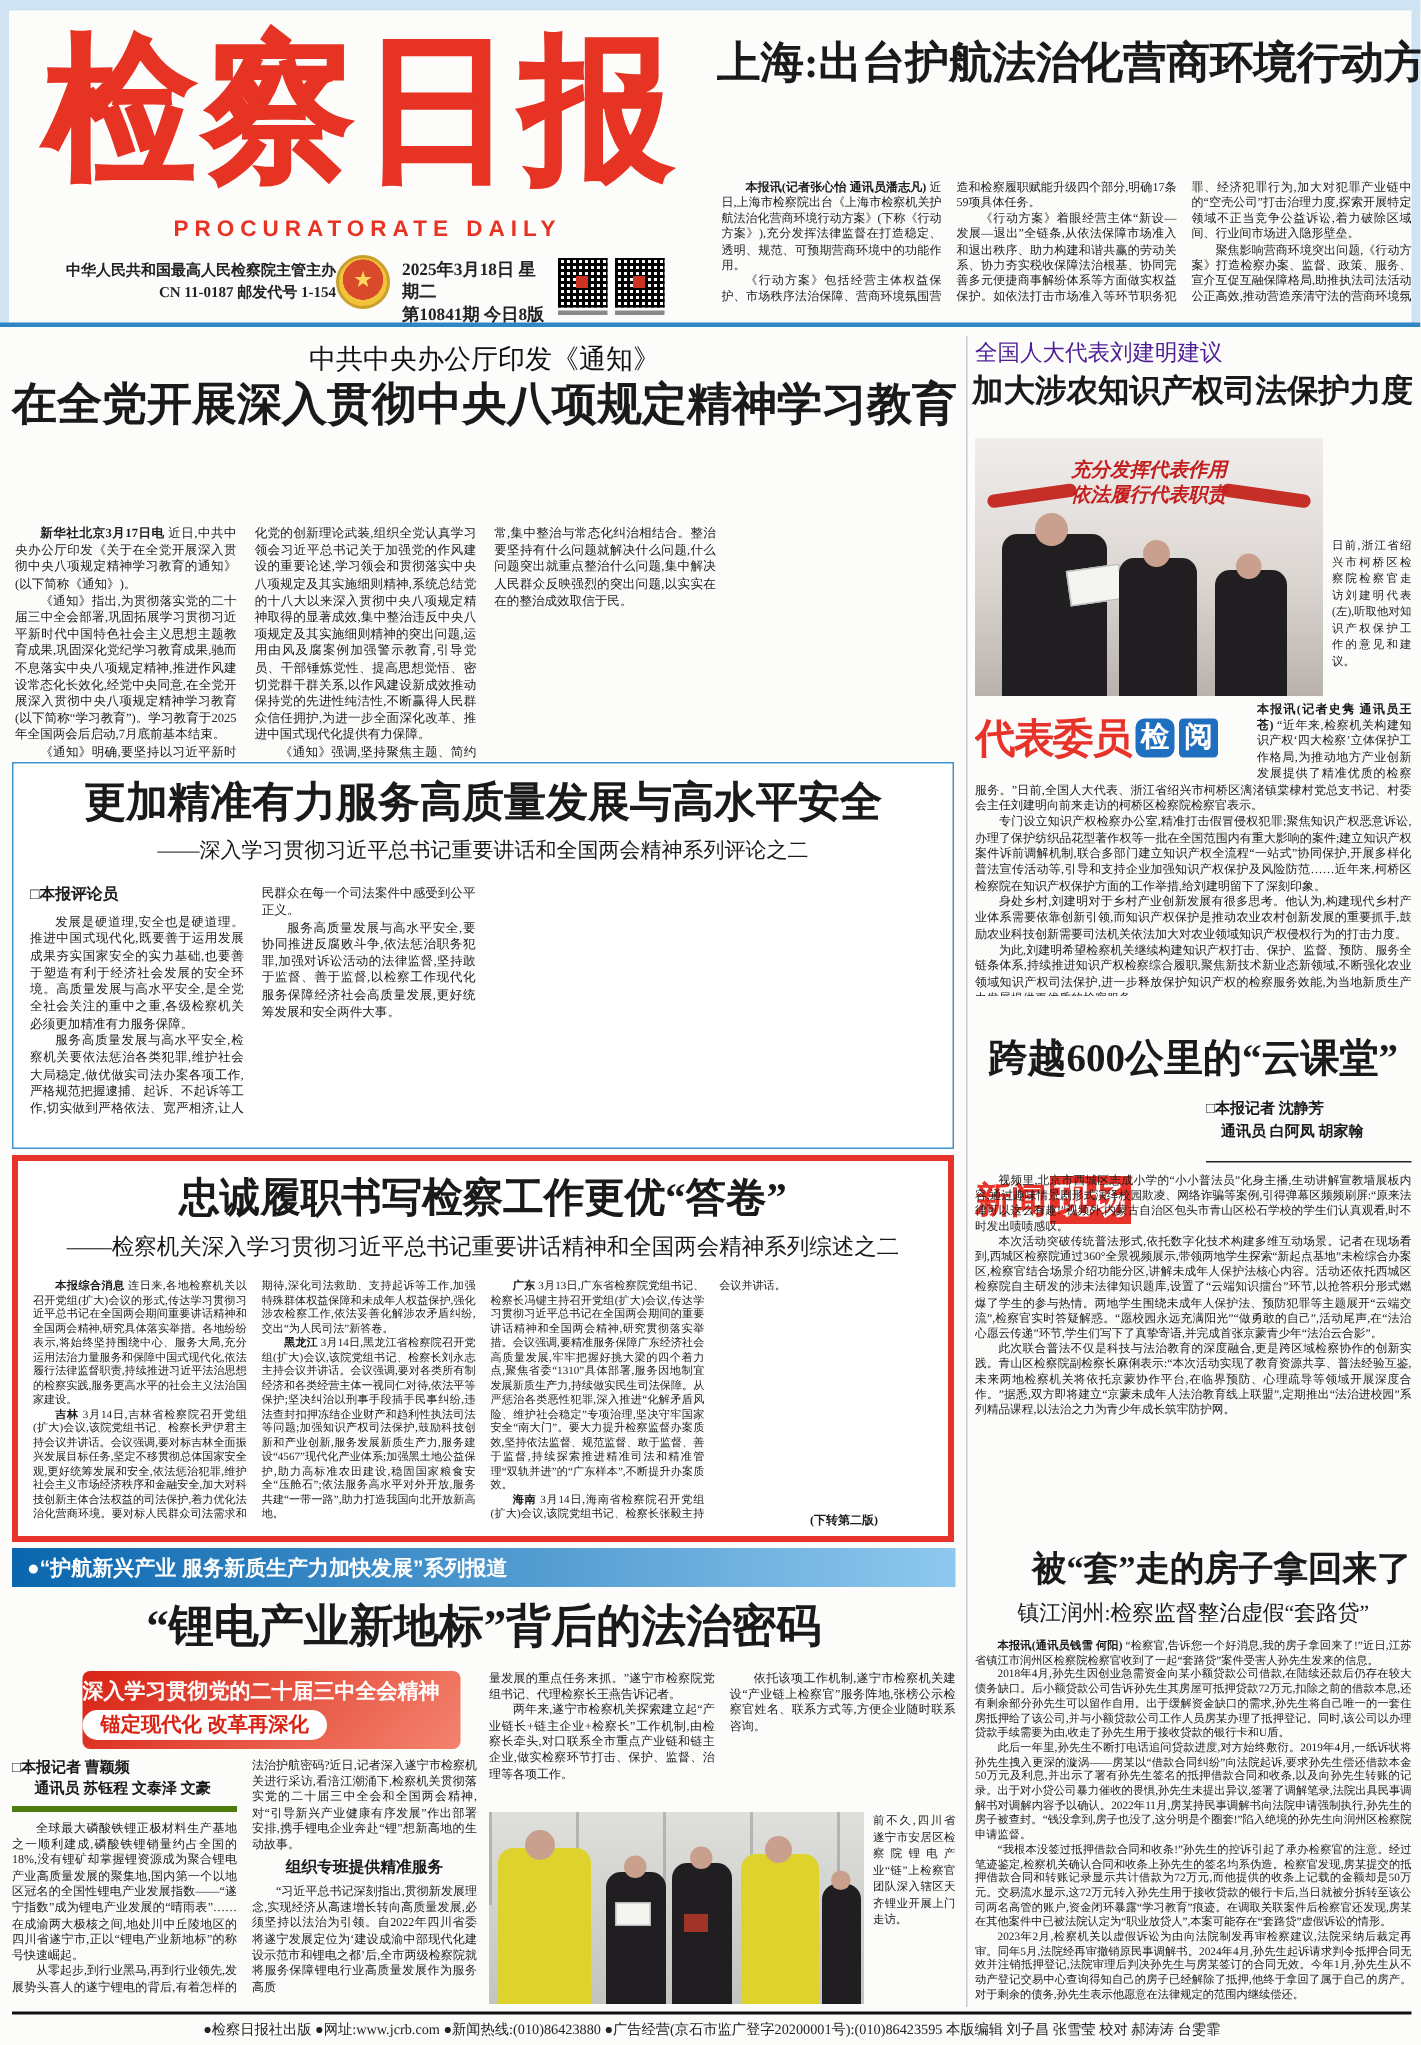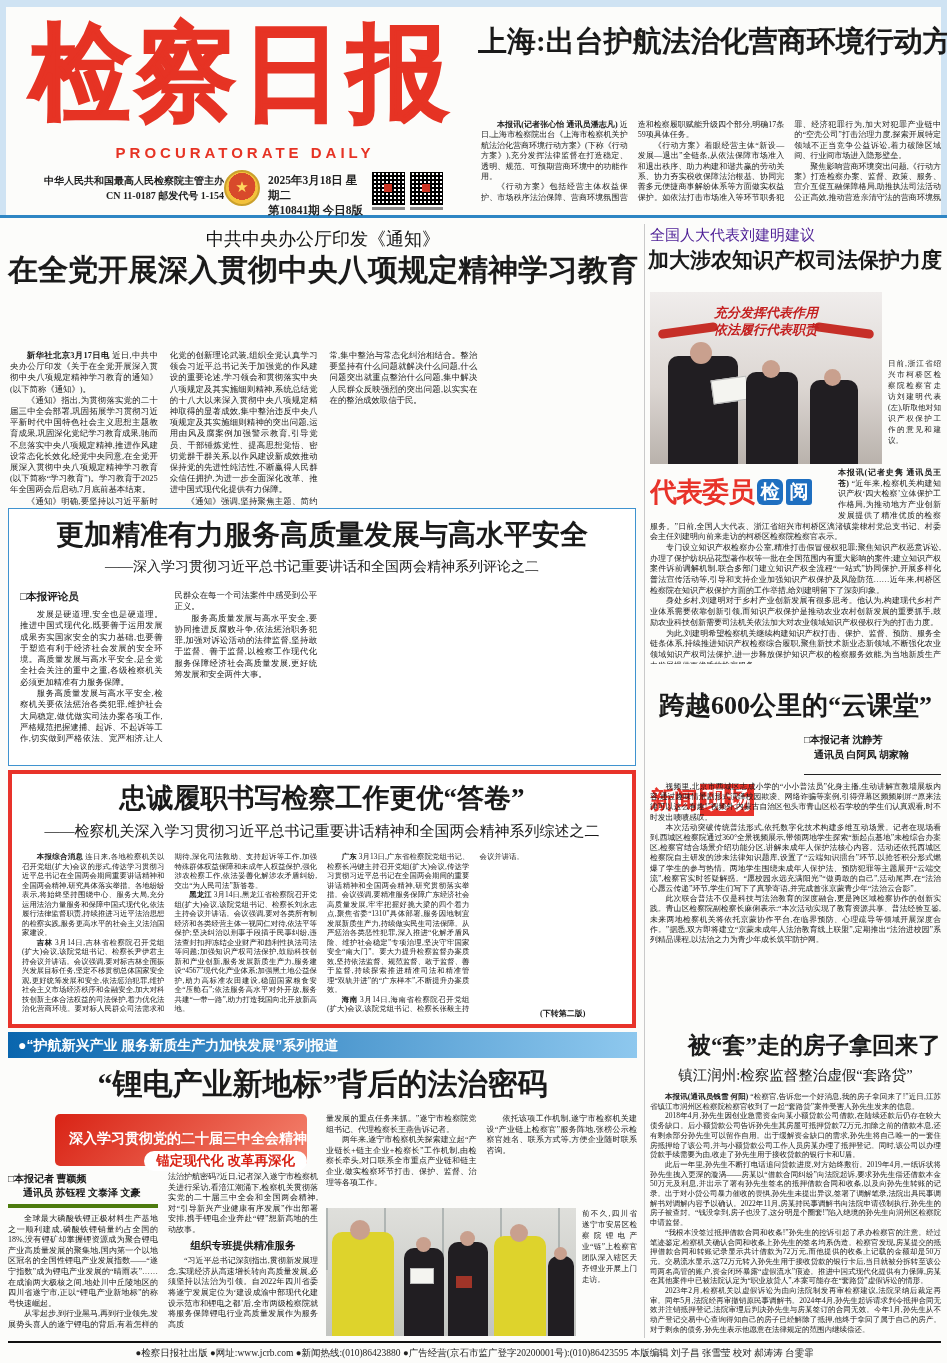--- a/index.html
+++ b/index.html
@@ -52,22 +52,22 @@
   #rb-head{left:8px;top:780px;width:628px;text-align:center;font-size:27px;font-weight:bold;}
   #rb-sub{left:8px;top:822px;width:628px;text-align:center;font-size:15px;}
   #rb-body{left:22px;top:852px;width:600px;height:162px;columns:4;column-gap:10px;font-size:7.4px;line-height:9.5px;}
   #rb-jump{right:320px;top:1010px;font-size:8px;font-weight:bold;}
   
   #series-banner{left:8px;top:1032px;width:629px;height:26px;line-height:26px;padding-left:10px;box-sizing:border-box;
                  background:linear-gradient(90deg,#0a66ae,#8ec8ee);color:#fff;font-size:14px;font-weight:bold;
                  font-family:"Liberation Sans","DejaVu Sans",sans-serif;}
   
   #li-head{left:8px;top:1064px;width:629px;text-align:center;font-size:30px;font-weight:bold;}
-  #li-banner{left:55px;top:1114px;width:252px;height:52px;border-radius:5px;text-align:right;
-             background:linear-gradient(135deg,#d92315,#f4846f);box-sizing:border-box;padding-top:16px;}
+  #li-banner{left:55px;top:1114px;width:252px;height:52px;border-radius:5px;text-align:left;
+             background:linear-gradient(135deg,#d92315,#f4846f);box-sizing:border-box;padding-top:5px;}
   #li-banner .l1{color:#fff;font-weight:bold;font-size:14px;font-family:"Liberation Sans","DejaVu Sans",sans-serif;}
   #li-banner .l2{display:inline-block;margin-top:3px;background:#fff;color:#d92315;font-weight:bold;font-size:13.5px;
                  padding:1px 12px;border-radius:11px;font-family:"Liberation Sans","DejaVu Sans",sans-serif;}
   #li-colsL{left:8px;top:1172px;width:310px;height:164px;columns:2;column-gap:10px;font-size:8px;line-height:10.6px;}
   #li-colsR{left:326px;top:1114px;width:311px;height:92px;columns:2;column-gap:10px;font-size:8px;line-height:10.6px;}
   .byline-block{border-bottom:4px solid #4d7c0f;padding-bottom:4px;margin-bottom:6px;}
   .byline-block div{font-size:10px;font-weight:bold;line-height:14px;text-indent:0;}
   .inline-subhead{text-align:center;font-weight:bold;font-size:10.5px;text-indent:0;margin:5px 0;}
   #li-photo{left:326px;top:1208px;width:250px;height:128px;background:linear-gradient(#dfdfdb,#c2c4c0);overflow:hidden;}
   #li-caption{left:582px;top:1208px;width:55px;height:128px;font-size:7.6px;line-height:11px;text-align:justify;}
@@ -261,18 +261,18 @@
   <p class="bt">本次活动突破传统普法形式,依托数字化技术构建多维互动场景。记者在现场看到,西城区检察院通过360°全景视频展示,带领两地学生探索“新起点基地”未检综合办案区,检察官结合场景介绍功能分区,讲解未成年人保护法核心内容。活动还依托西城区检察院自主研发的涉未法律知识题库,设置了“云端知识擂台”环节,以抢答积分形式燃爆了学生的参与热情。两地学生围绕未成年人保护法、预防犯罪等主题展开“云端交流”,检察官实时答疑解惑。“愿校园永远充满阳光”“做勇敢的自己”,活动尾声,在“法治心愿云传递”环节,学生们写下了真挚寄语,并完成首张京蒙青少年“法治云合影”。</p>
   <p class="bt">此次联合普法不仅是科技与法治教育的深度融合,更是跨区域检察协作的创新实践。青山区检察院副检察长麻俐表示:“本次活动实现了教育资源共享、普法经验互鉴,未来两地检察机关将依托京蒙协作平台,在临界预防、心理疏导等领域开展深度合作。”据悉,双方即将建立“京蒙未成年人法治教育线上联盟”,定期推出“法治进校园”系列精品课程,以法治之力为青少年成长筑牢防护网。</p>
 </div>
 
 <div class="abs" id="hs-head">被“套”走的房子拿回来了</div>
 <div class="abs" id="hs-sub">镇江润州:检察监督整治虚假“套路贷”</div>
 <div class="abs" id="hs-body">
   <p class="bt"><b class="lead">本报讯(通讯员钱雪 何阳)</b><span> “检察官,告诉您一个好消息,我的房子拿回来了!”近日,江苏省镇江市润州区检察院检察官收到了一起“套路贷”案件受害人孙先生发来的信息。</span></p>
   <p class="bt">2018年4月,孙先生因创业急需资金向某小额贷款公司借款,在陆续还款后仍存在较大债务缺口。后小额贷款公司告诉孙先生其房屋可抵押贷款72万元,扣除之前的借款本息,还有剩余部分孙先生可以留作自用。出于缓解资金缺口的需求,孙先生将自己唯一的一套住房抵押给了该公司,并与小额贷款公司工作人员房某办理了抵押登记。同时,该公司以办理贷款手续需要为由,收走了孙先生用于接收贷款的银行卡和U盾。</p>
   <p class="bt">此后一年里,孙先生不断打电话追问贷款进度,对方始终敷衍。2019年4月,一纸诉状将孙先生拽入更深的漩涡——房某以“借款合同纠纷”向法院起诉,要求孙先生偿还借款本金50万元及利息,并出示了署有孙先生签名的抵押借款合同和收条,以及向孙先生转账的记录。出于对小贷公司暴力催收的畏惧,孙先生未提出异议,签署了调解笔录,法院出具民事调解书对调解内容予以确认。2022年11月,房某持民事调解书向法院申请强制执行,孙先生的房子被查封。“钱没拿到,房子也没了,这分明是个圈套!”陷入绝境的孙先生向润州区检察院申请监督。</p>
-  <p class="bt">“我根本没签过抵押借款合同和收条!”孙先生的控诉引起了承办检察官的注意。经过笔迹鉴定,检察机关确认合同和收条上孙先生的签名均系伪造。检察官发现,房某提交的抵押借款合同和转账记录显示共计借款为72万元,而他提供的收条上记载的金额却是50万元。交易流水显示,这72万元转入孙先生用于接收贷款的银行卡后,当日就被分拆转至该公司两名高管的账户,资金闭环暴露“虚假流水”痕迹。推进中国式现代化提供有力保障,房某在其他案件中已被法院认定为“职业放贷人”,本案可能存在“套路贷”虚假诉讼的情形。</p>
+  <p class="bt">“我根本没签过抵押借款合同和收条!”孙先生的控诉引起了承办检察官的注意。经过笔迹鉴定,检察机关确认合同和收条上孙先生的签名均系伪造。检察官发现,房某提交的抵押借款合同和转账记录显示共计借款为72万元,而他提供的收条上记载的金额却是50万元。交易流水显示,这72万元转入孙先生用于接收贷款的银行卡后,当日就被分拆转至该公司两名高管的账户,资金闭环暴露“学习教育”痕迹。在调取关联案件后检察官还发现,房某在其他案件中已被法院认定为“职业放贷人”,本案可能存在“套路贷”虚假诉讼的情形。</p>
   <p class="bt">2023年2月,检察机关以虚假诉讼为由向法院制发再审检察建议,法院采纳后裁定再审。同年5月,法院经再审撤销原民事调解书。2024年4月,孙先生起诉请求判令抵押合同无效并注销抵押登记,法院审理后判决孙先生与房某签订的合同无效。今年1月,孙先生从不动产登记交易中心查询得知自己的房子已经解除了抵押,他终于拿回了属于自己的房产。对于剩余的债务,孙先生表示他愿意在法律规定的范围内继续偿还。</p>
 </div>
 
 <div class="abs" id="ft-rule"></div>
 <div class="abs" id="ft-text">●检察日报社出版  ●网址:www.jcrb.com  ●新闻热线:(010)86423880  ●广告经营(京石市监广登字20200001号):(010)86423595  本版编辑 刘子昌 张雪莹  校对 郝涛涛 台雯霏</div>
 
 </body></html>

